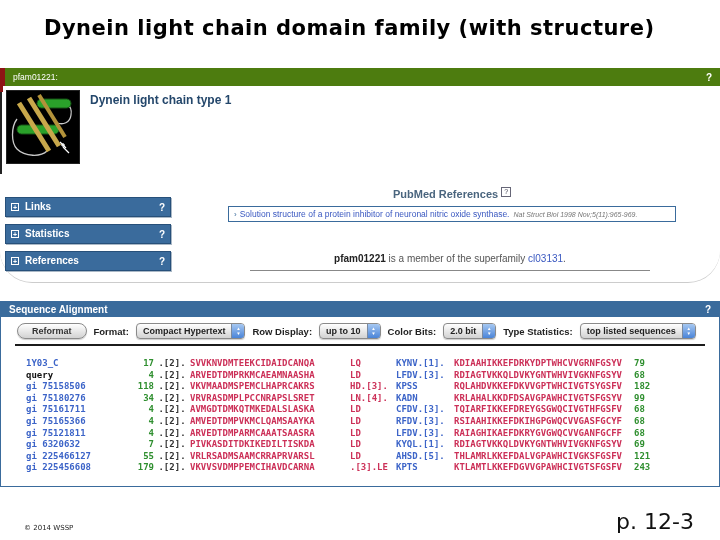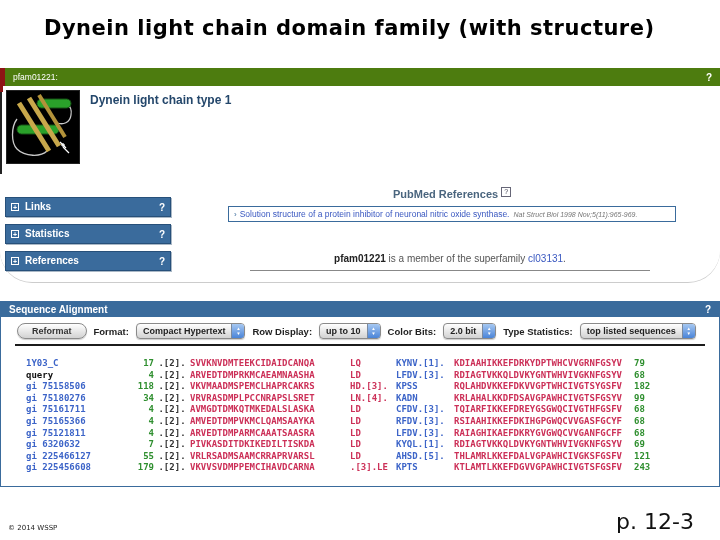--- a/index.html
+++ b/index.html
@@ -8,21 +8,21 @@
     position:relative; overflow:hidden; background:#fff;
     font-family:"Liberation Sans", sans-serif;
   }
 
   
   .slide-title {
     position:absolute; left:44px; top:16px;
     font:bold 21px "DejaVu Sans", sans-serif; color:#000; letter-spacing:.5px;
   }
   .copyright {
-    position:absolute; left:8px; bottom:8px;
+    position:absolute; left:24px; bottom:8px;
     font:7px "DejaVu Sans", sans-serif; color:#222;text-align:right;
   }
   .page-num {
     position:absolute; right:26px; bottom:6px;
     font:22px "DejaVu Sans", sans-serif; color:#111;
   }
 
   
   .embed { position:absolute; left:0; top:68px; width:720px; }
 

